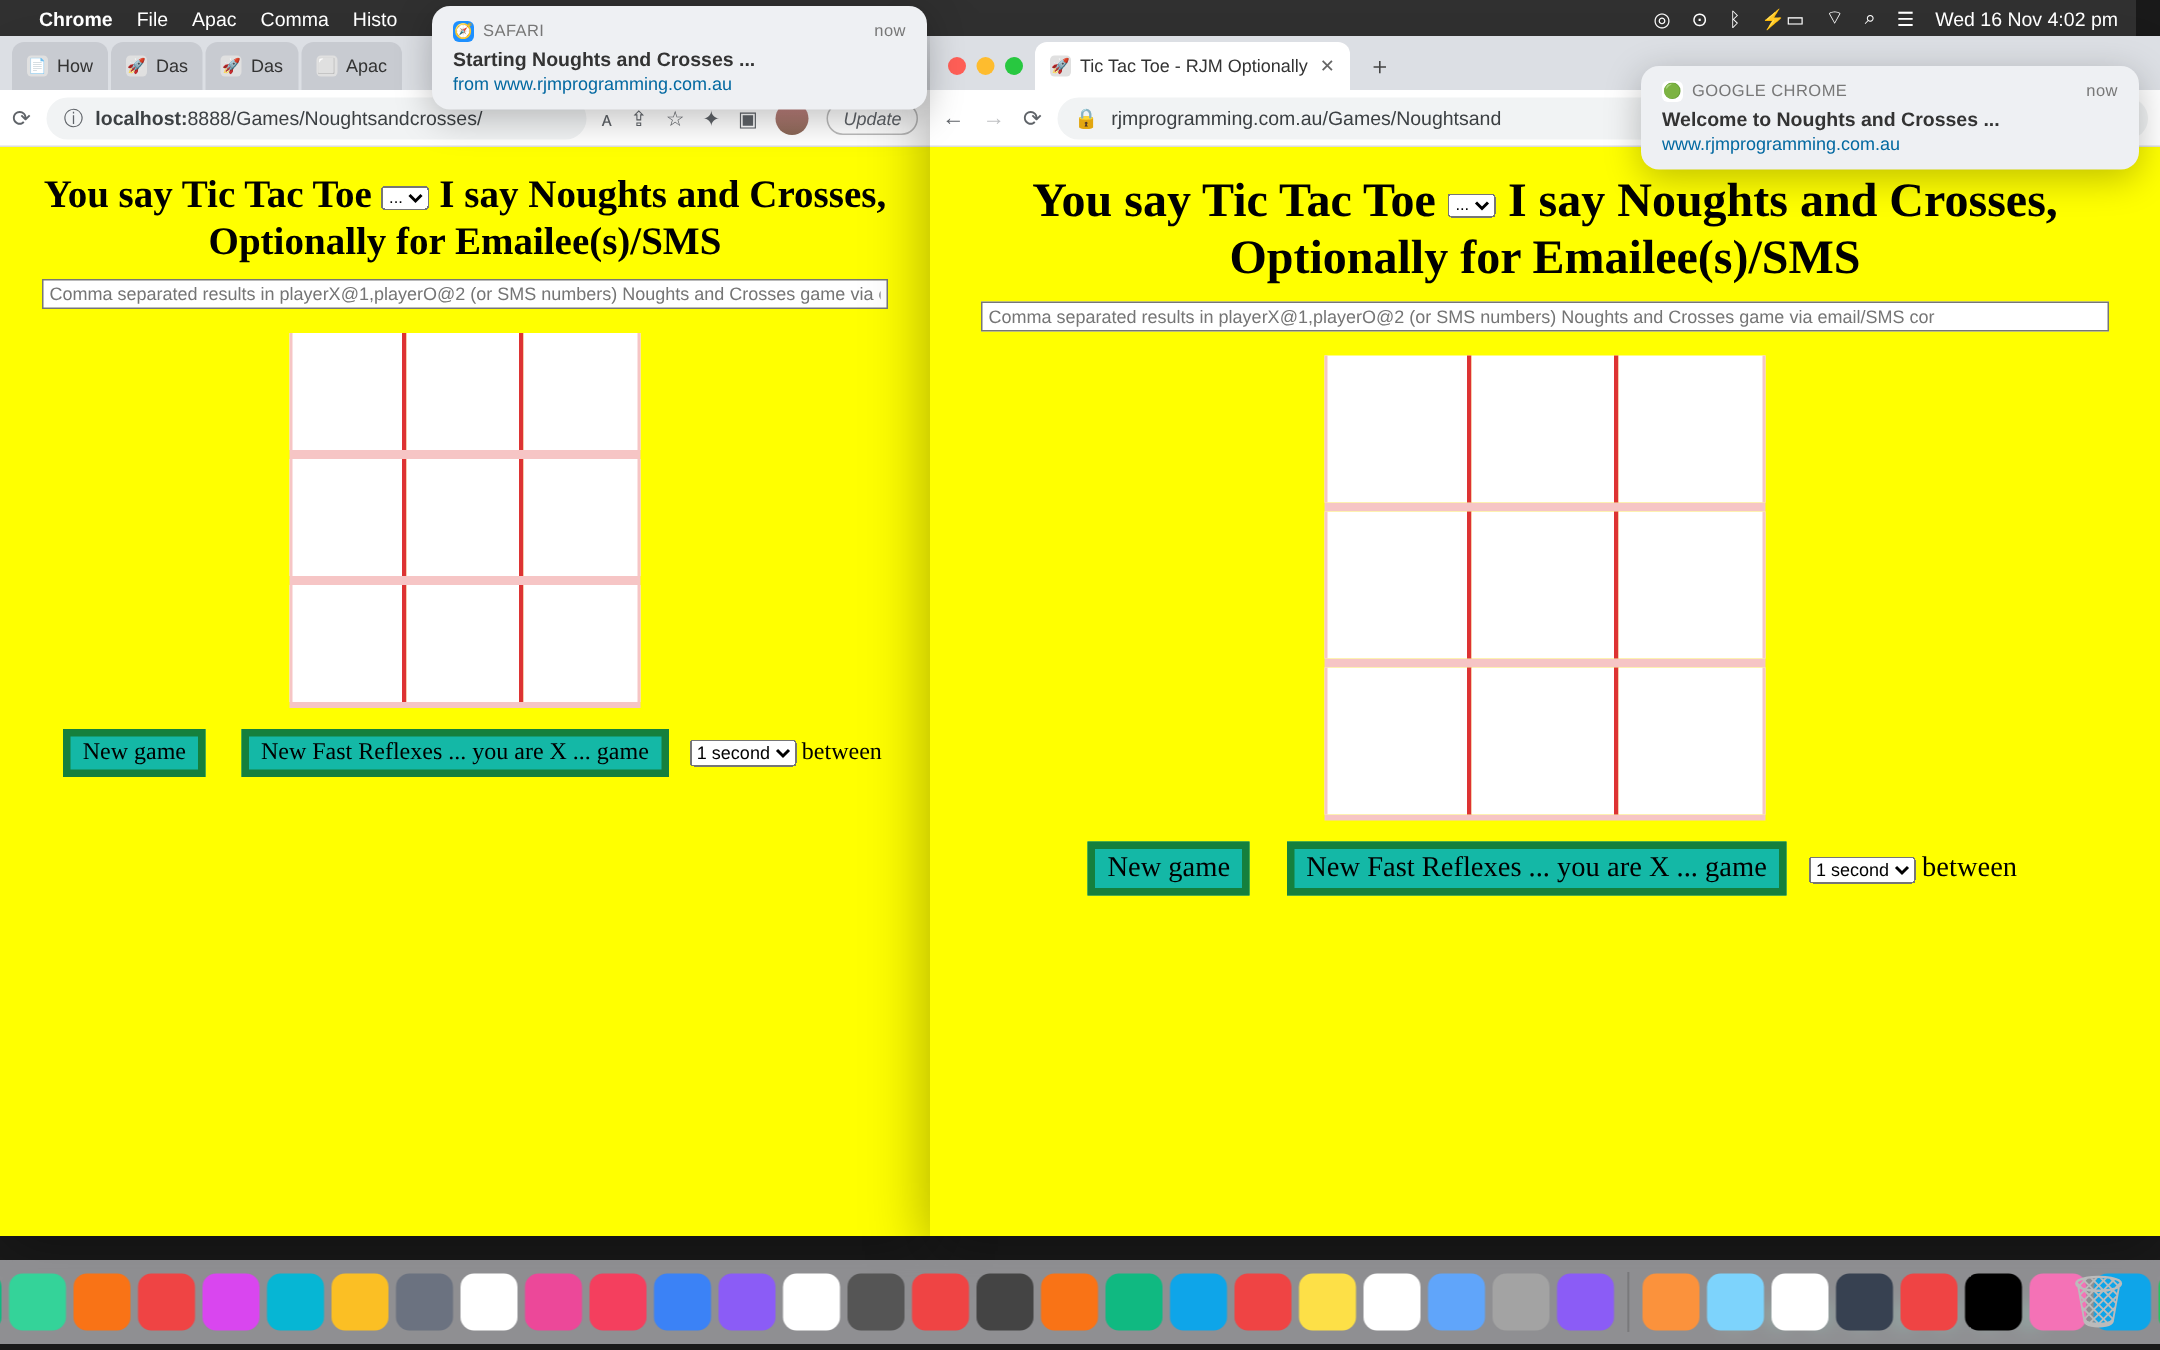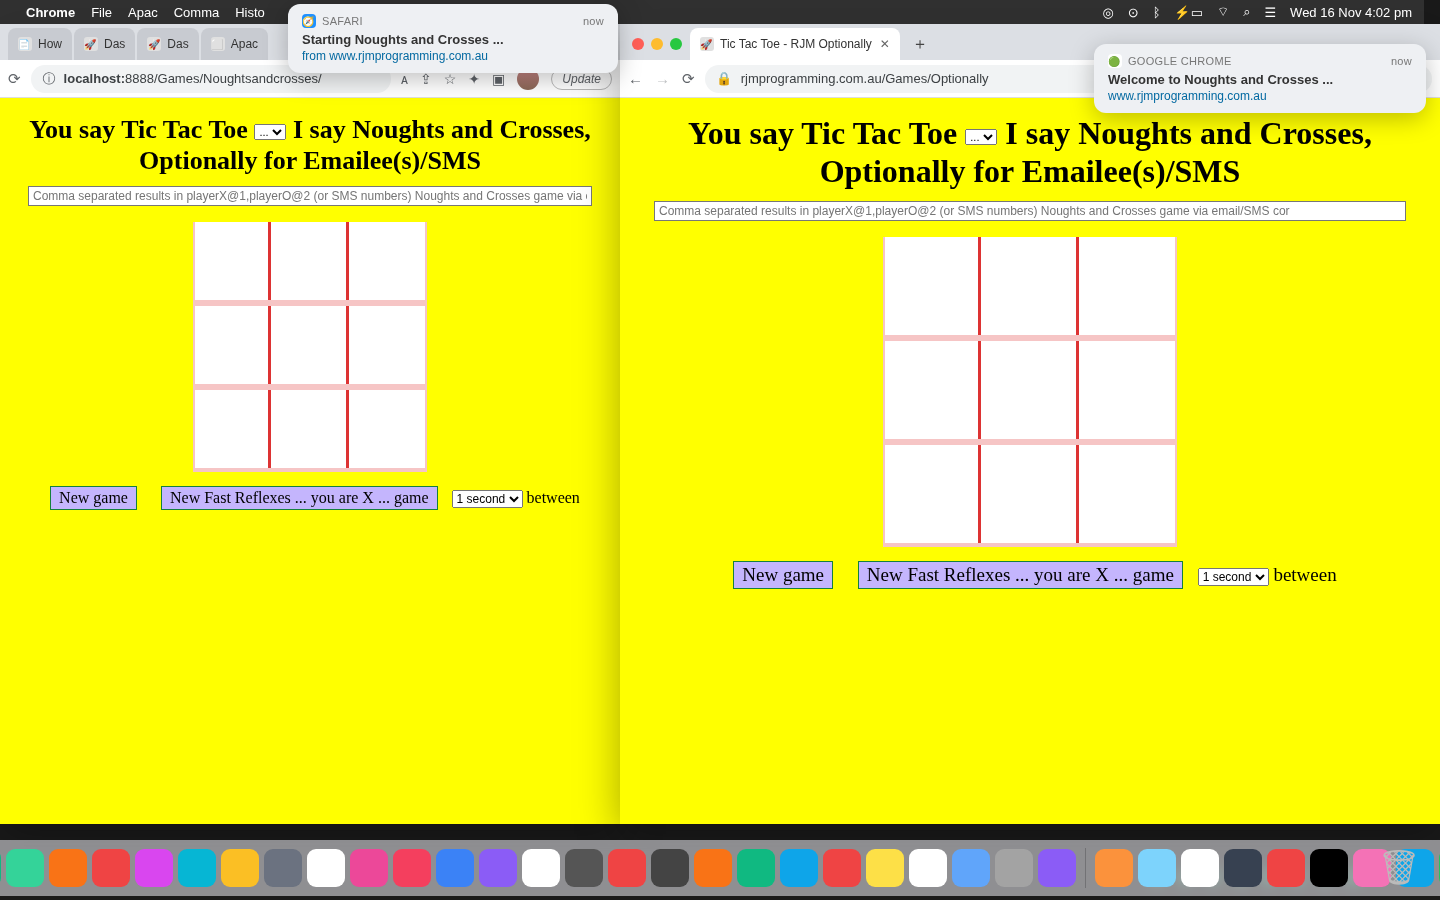--- a/index.html
+++ b/index.html
@@ -53,21 +53,21 @@
 .win.right .cell { width: 98px; height: 98px; }
 
 .brow { border-bottom: 6px solid #f6c5c5; }
 .brow:last-child { border-bottom: 4px solid #f6c5c5; }
 .cell { border-right: 3px solid #d33; }
 .cell:first-child { border-left: 2px solid #f6c5c5; }
 .cell:last-child { border-right: 2px solid #f6c5c5; }
 .brow:first-child .cell { border-top: 0; }
 .ctrls { font-family: "Times New Roman", serif; font-size: 16px; }
 .win.right .ctrls { font-size: 19px; }
-.btn { background:#c4b5fd; border:1px solid #15803d; padding: 2px 8px; font-family: inherit; font-size: inherit; margin: 0 10px; }
+.btn { background:#14b8a6; border:5px solid #15803d; padding: 2px 8px; font-family: inherit; font-size: inherit; margin: 0 10px; }
 .selsec { font-family: Arial; font-size: 12px; }
 
 
 .notif { position: absolute; width: 330px; background: #eef0f3; border-radius: 12px; box-shadow: 0 6px 24px rgba(0,0,0,.25); padding: 10px 14px; font-size: 12px; color: #333; z-index: 500; }
 .notif .hdr { display: flex; align-items: center; gap: 6px; color: #777; font-size: 11px; text-transform: uppercase; letter-spacing: .3px; margin-bottom: 4px;}
 .notif .hdr .time { margin-left: auto; text-transform: none; }
 .notif .title { font-weight: 600; font-size: 13px; margin-bottom: 2px; }
 .notif .sub { color: #0369a1; }
 .notif .appicon { width:14px;height:14px;border-radius:4px;display:inline-flex;align-items:center;justify-content:center;font-size:10px;}
 .notif.safari { top: 4px; left: 288px; }
@@ -188,21 +188,21 @@
     <div class="newtab">＋</div>
   </div>
   <div class="addrbar">
     <div class="nav">
       <span>←</span>
       <span style="opacity:.4">→</span>
       <span>⟳</span>
     </div>
     <div class="omni">
       <span class="lock">🔒</span>
-      <span>rjmprogramming.com.au/Games/Optionally</span>
+      <span>rjmprogramming.com.au/Games/Noughtsand</span>
     </div>
   </div>
   <div class="page">
     <h1>
       <span>You say Tic Tac Toe</span>
       <select class="selectinline"><option>...</option></select>
       <span>I say Noughts and Crosses, Optionally for Emailee(s)/SMS</span>
     </h1>
     <input class="emailin" placeholder="Comma separated results in playerX@1,playerO@2 (or SMS numbers) Noughts and Crosses game via email/SMS cor" style="">
     <div class="board">

